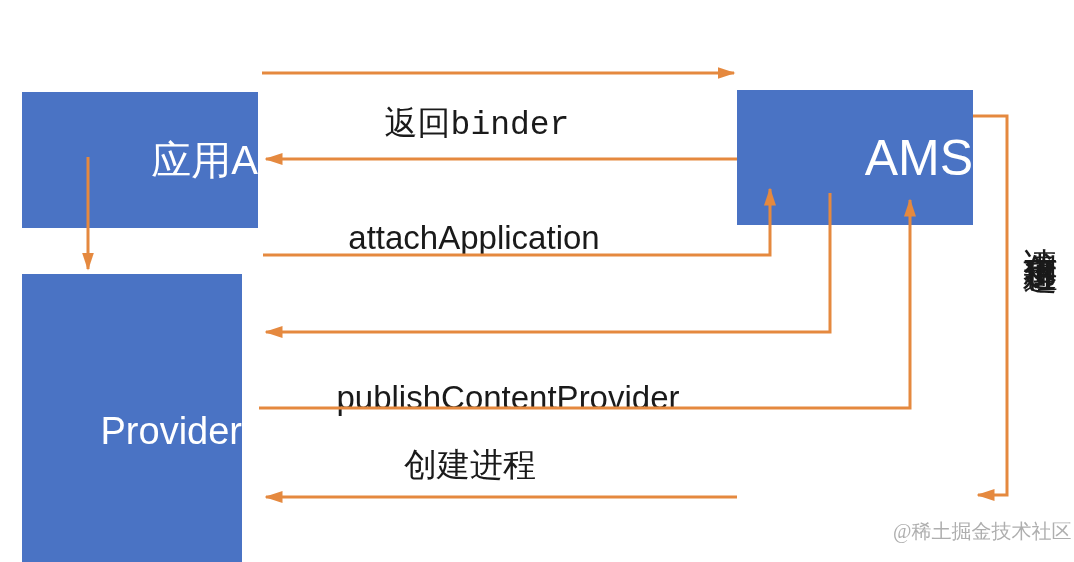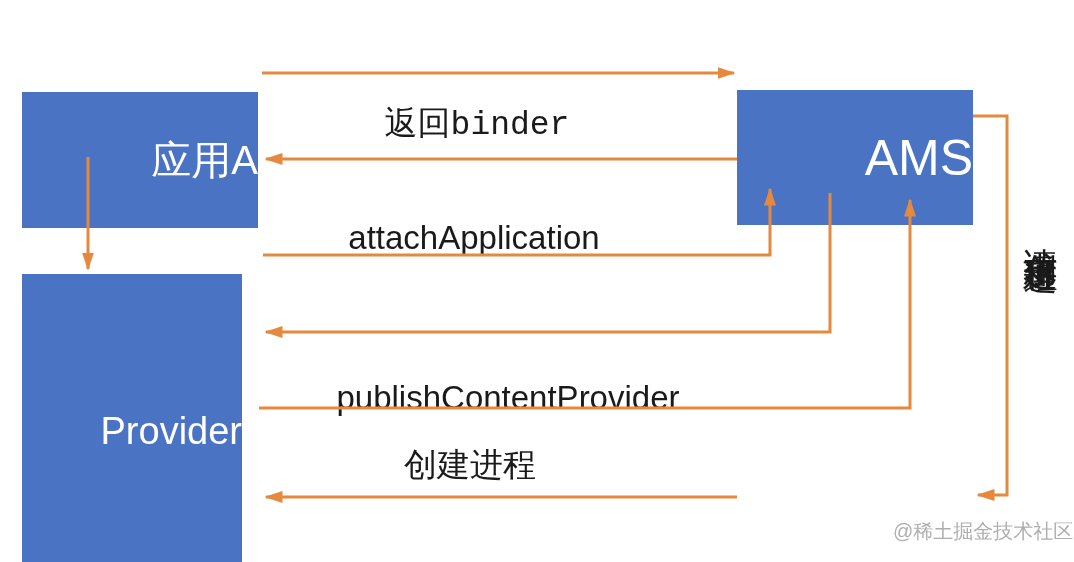--- a/index.html
+++ b/index.html
@@ -37,21 +37,21 @@
   .lbl-publish          { left:298px; top:360px; width:420px;margin-top:20px; }
   .lbl-create-process   { left:260px; top:447px; width:420px; }
   .lbl-request-create {
     left:1018px; top:221px; height:236px; width:40px;
     writing-mode:vertical-rl; text-orientation:upright;
     font-size:34px; letter-spacing:3px; text-align:left; line-height:1;
   }
   .watermark {
     position:absolute; z-index:4; left:893px; top:518px; width:170px;
     font-size:20px;
-    color:var(--watermark-text, #9a9a9a); opacity:.8; white-space:nowrap;
+    color:var(--watermark-text, #9a9a9a); opacity:.8; white-space:nowrap;font-family:Liberation Serif, serif;
   }
 </style>
 </head>
 <body>
 
 <div class="canvas">
 
   <div class="node node-app-a">
     <span>应用A</span>
   </div>

